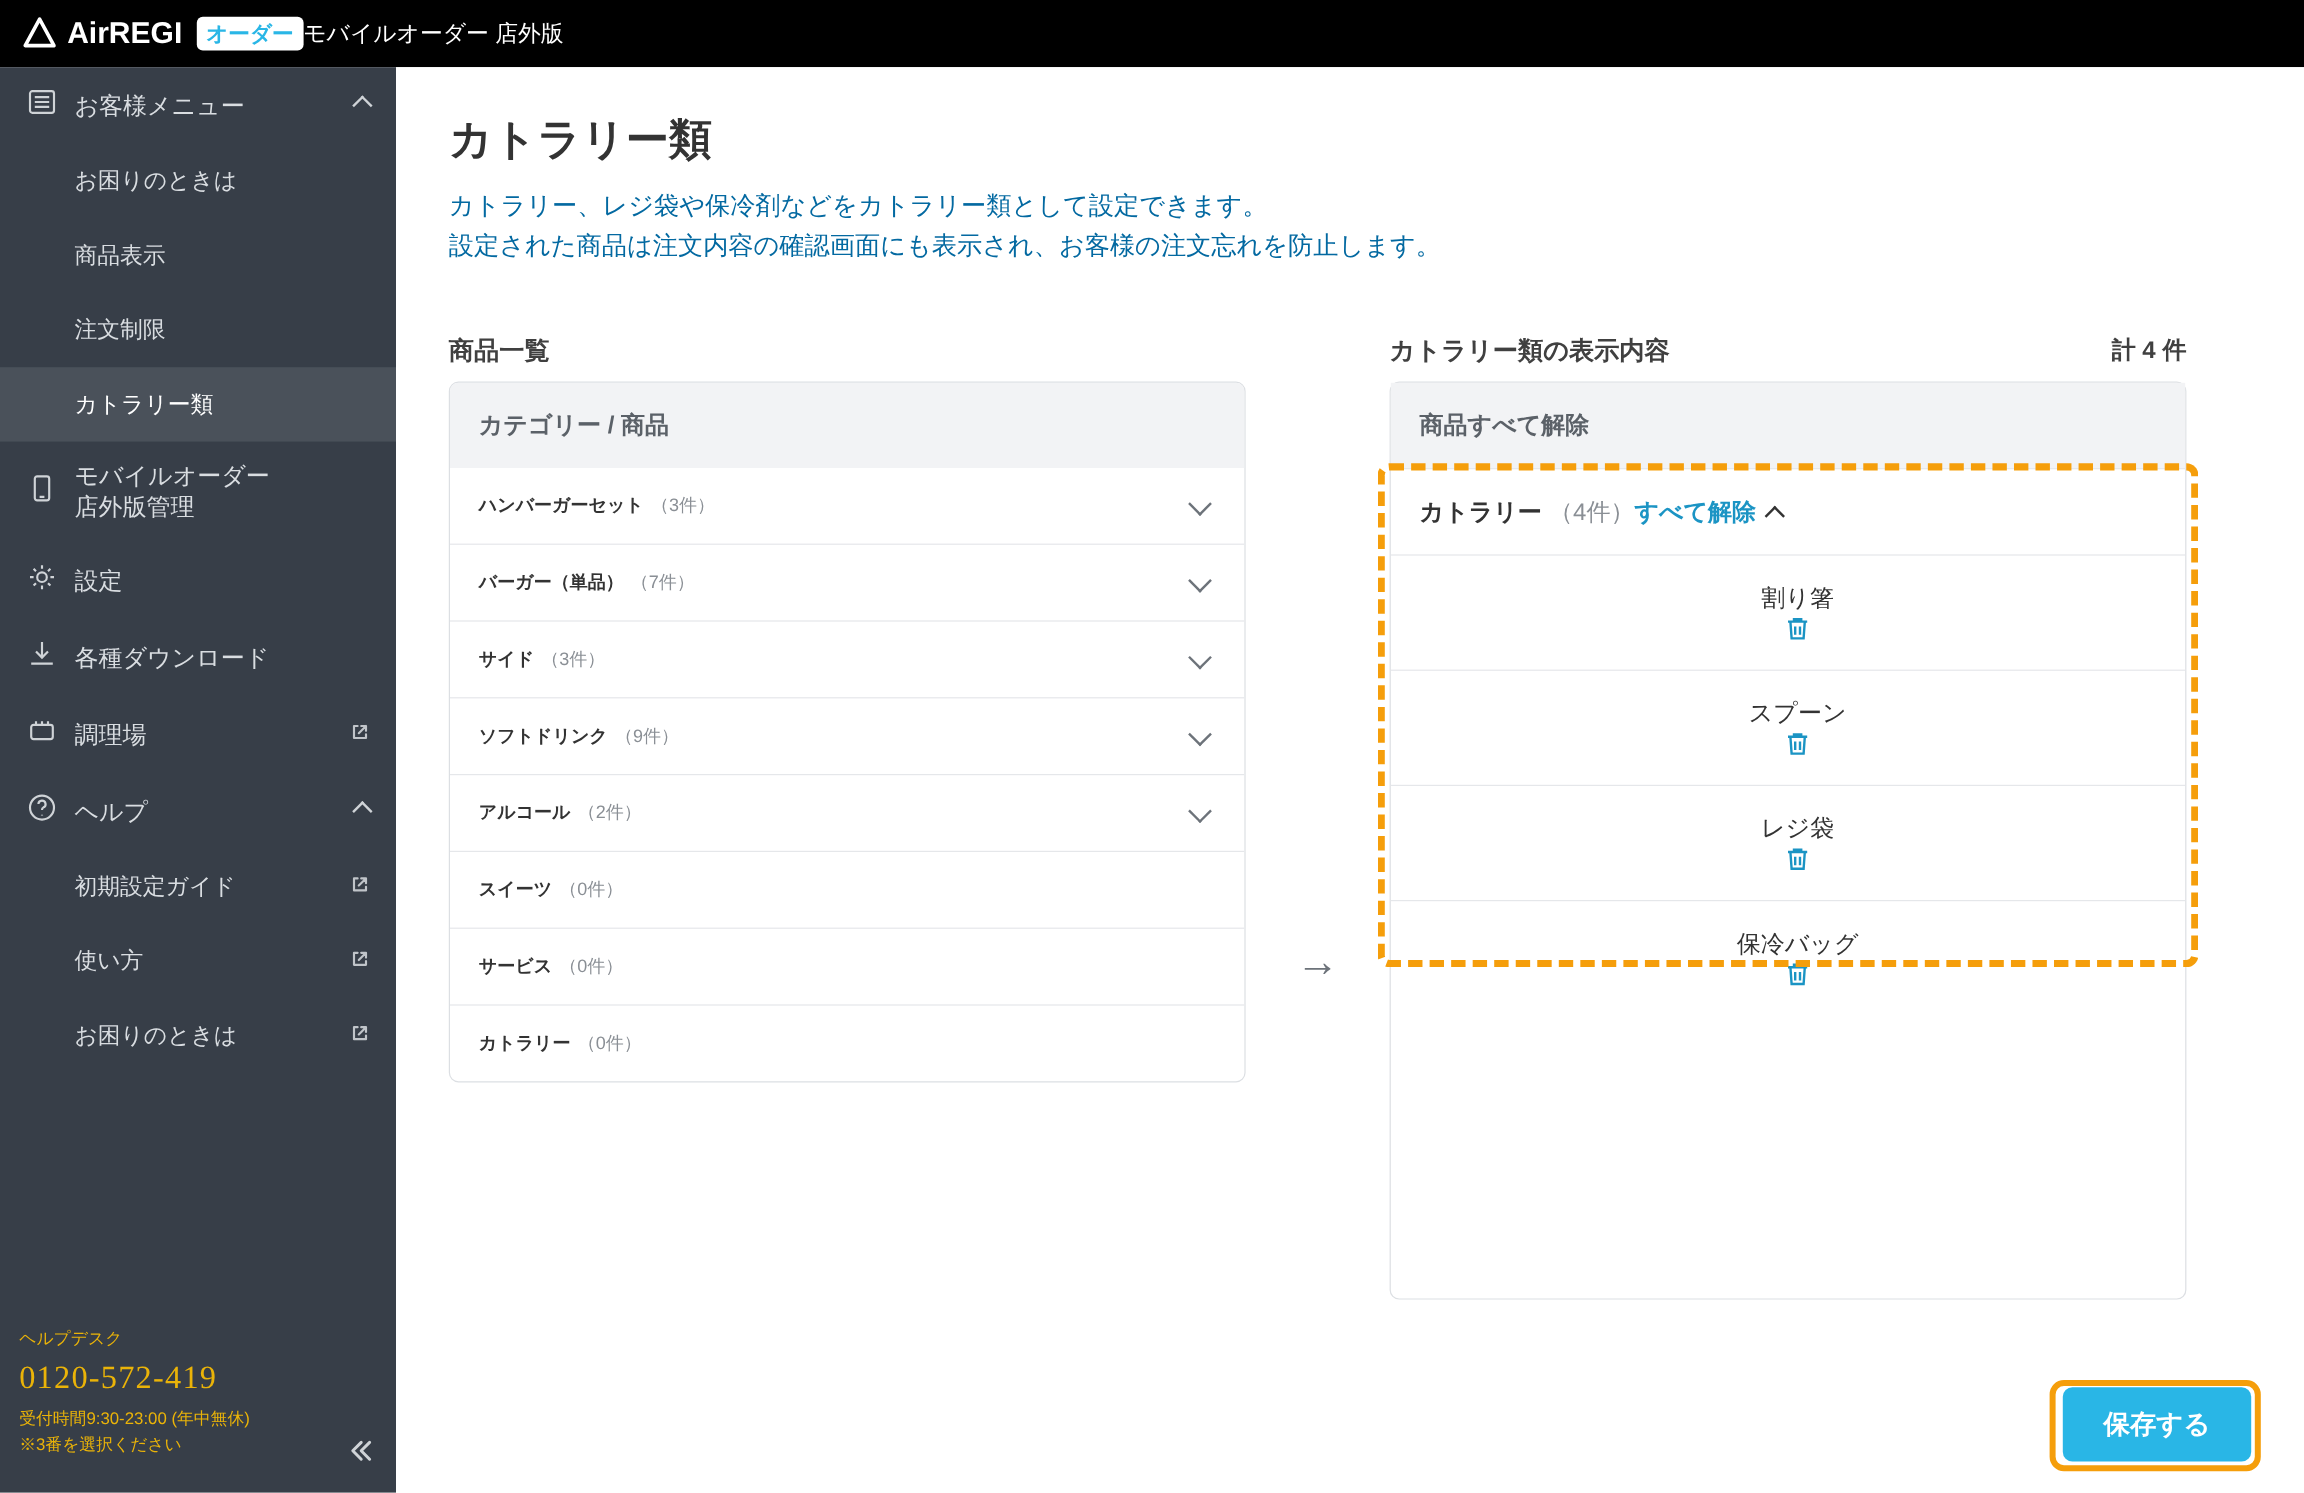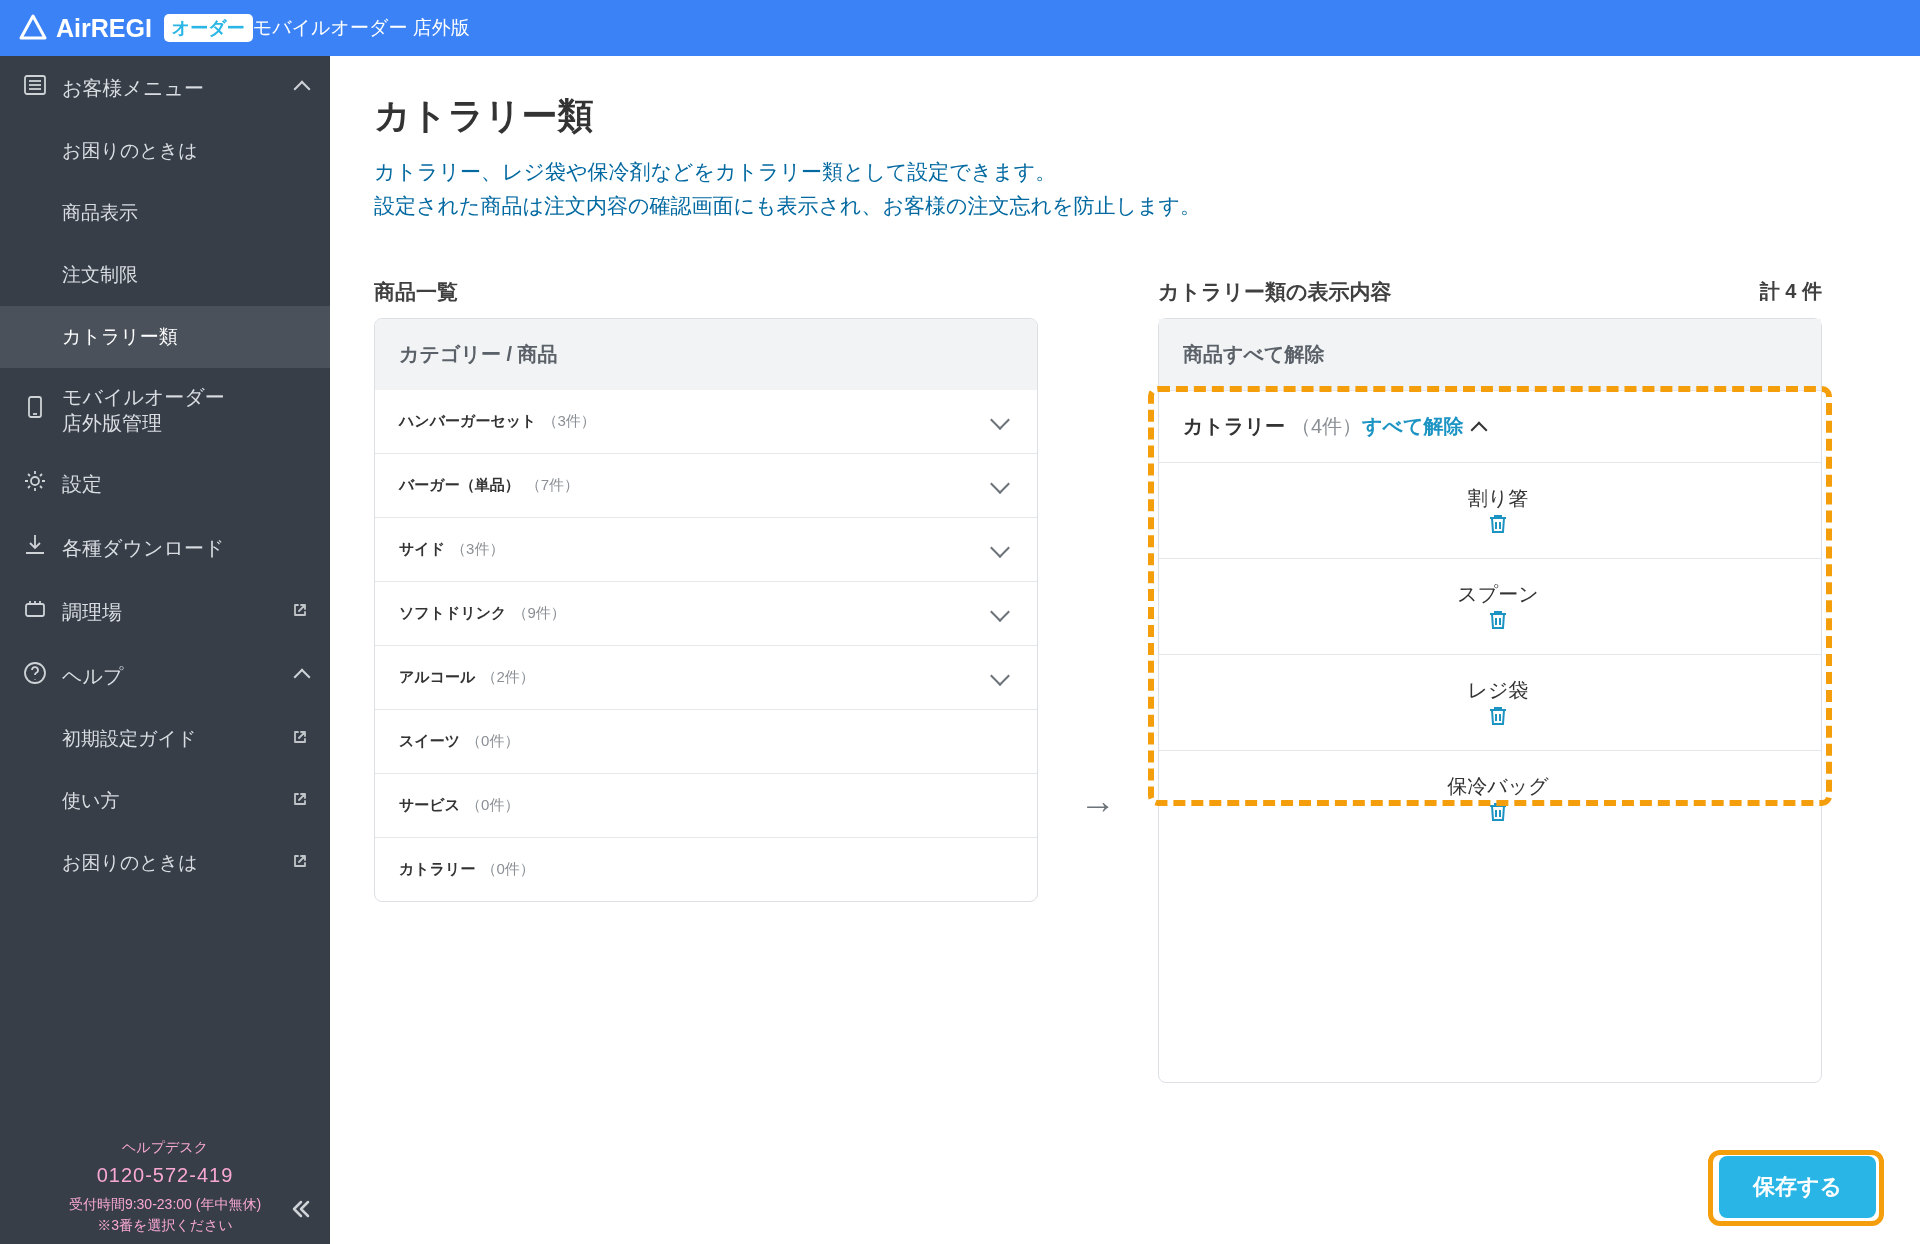--- a/index.html
+++ b/index.html
@@ -1,34 +1,34 @@
 <!DOCTYPE html>
 <html><head>
 <meta charset="utf-8">
 <style>
 * { margin: 0; padding: 0; box-sizing: border-box; }
 body { font-family: -apple-system, "Hiragino Sans", "Hiragino Kaku Gothic ProN", Meiryo, sans-serif; background: #fff; width: 1920px; height: 1244px; overflow: hidden; }
 .app { display: flex; flex-direction: column; height: 100%; }
-.header { background: #3b82f6; color: #fff; display: flex; align-items: center; padding: 0 18px; height: 56px; font-size: 19px; }
+.header { background: #000000; color: #fff; display: flex; align-items: center; padding: 0 18px; height: 56px; font-size: 19px; }
 .logo { display: flex; align-items: center; gap: 8px; font-weight: 600; font-size: 25px; }
 .logo-triangle { width: 30px; height: 30px; }
 .logo-badge { background: #fff; color: #29b6e6; border-radius: 5px; padding: 2px 8px; font-size: 18px; font-weight: 700; margin-left: 4px; }
 .header-sub { font-size: 19px; }
 .body { display: flex; flex: 1; min-height: 0; }
 .sidebar { width: 330px; background: #373e48; color: #d9dde1; display: flex; flex-direction: column; font-size: 20px; position: relative; }
 .side-group { }
 .side-item { display: flex; align-items: center; padding: 0 22px; height: 64px; gap: 14px; cursor: pointer; }
 .side-item.sub { padding-left: 62px; font-size: 19px; height: 62px; }
 .side-item.active { background: #4a515a; color: #fff; }
 .side-item .spacer { flex: 1; }
 .side-icon { width: 26px; text-align: center; font-size: 22px; flex-shrink: 0; }
 .chev-up::before { content: ""; display: inline-block; width: 10px; height: 10px; border-left: 2px solid #cfd3d7; border-top: 2px solid #cfd3d7; transform: rotate(45deg); margin-top: 4px; }
 .ext-icon { font-size: 16px; opacity: .9; }
-.side-footer { position: absolute; bottom: 8px; left: 16px; right: 16px; font-size: 14px; color: #f9a8d4; line-height: 1.5; text-align: center; }
-.side-footer .phone { font-size: 20px; letter-spacing: 1px; margin: 2px 0 4px; }
+.side-footer { position: absolute; bottom: 30px; left: 16px; right: 16px; font-size: 14px; color: #eab308; line-height: 1.5; }
+.side-footer .phone { font-size: 27px; letter-spacing: 1px; margin: 2px 0 4px; font-family: Liberation Serif, serif; }
 .collapse-btn { position: absolute; bottom: 18px; right: 18px; font-size: 22px; color: #cfd3d7; cursor: pointer; }
 .main { flex: 1; padding: 36px 44px 0; position: relative; overflow: hidden; background: #fff; }
 .page-title { font-size: 36px; font-weight: 700; color: #333; margin-bottom: 14px; }
 .page-desc { font-size: 21px; color: #0369a1; line-height: 1.6; margin-bottom: 56px; }
 .columns { display: flex; align-items: flex-start; gap: 36px; }
 .col { width: 664px; }
 .col-header { display: flex; align-items: flex-start; justify-content: space-between; font-size: 21px; font-weight: 700; color: #404040; margin-bottom: 12px; }
 .col-header .count { font-size: 20px; }
 .panel { border: 1px solid #dcdfe3; border-radius: 8px; overflow: hidden; background: #fff; }
 .panel-head { background: #f2f3f5; padding: 22px 24px; font-size: 20px; font-weight: 700; color: #5b6168; display: flex; align-items: center; }

